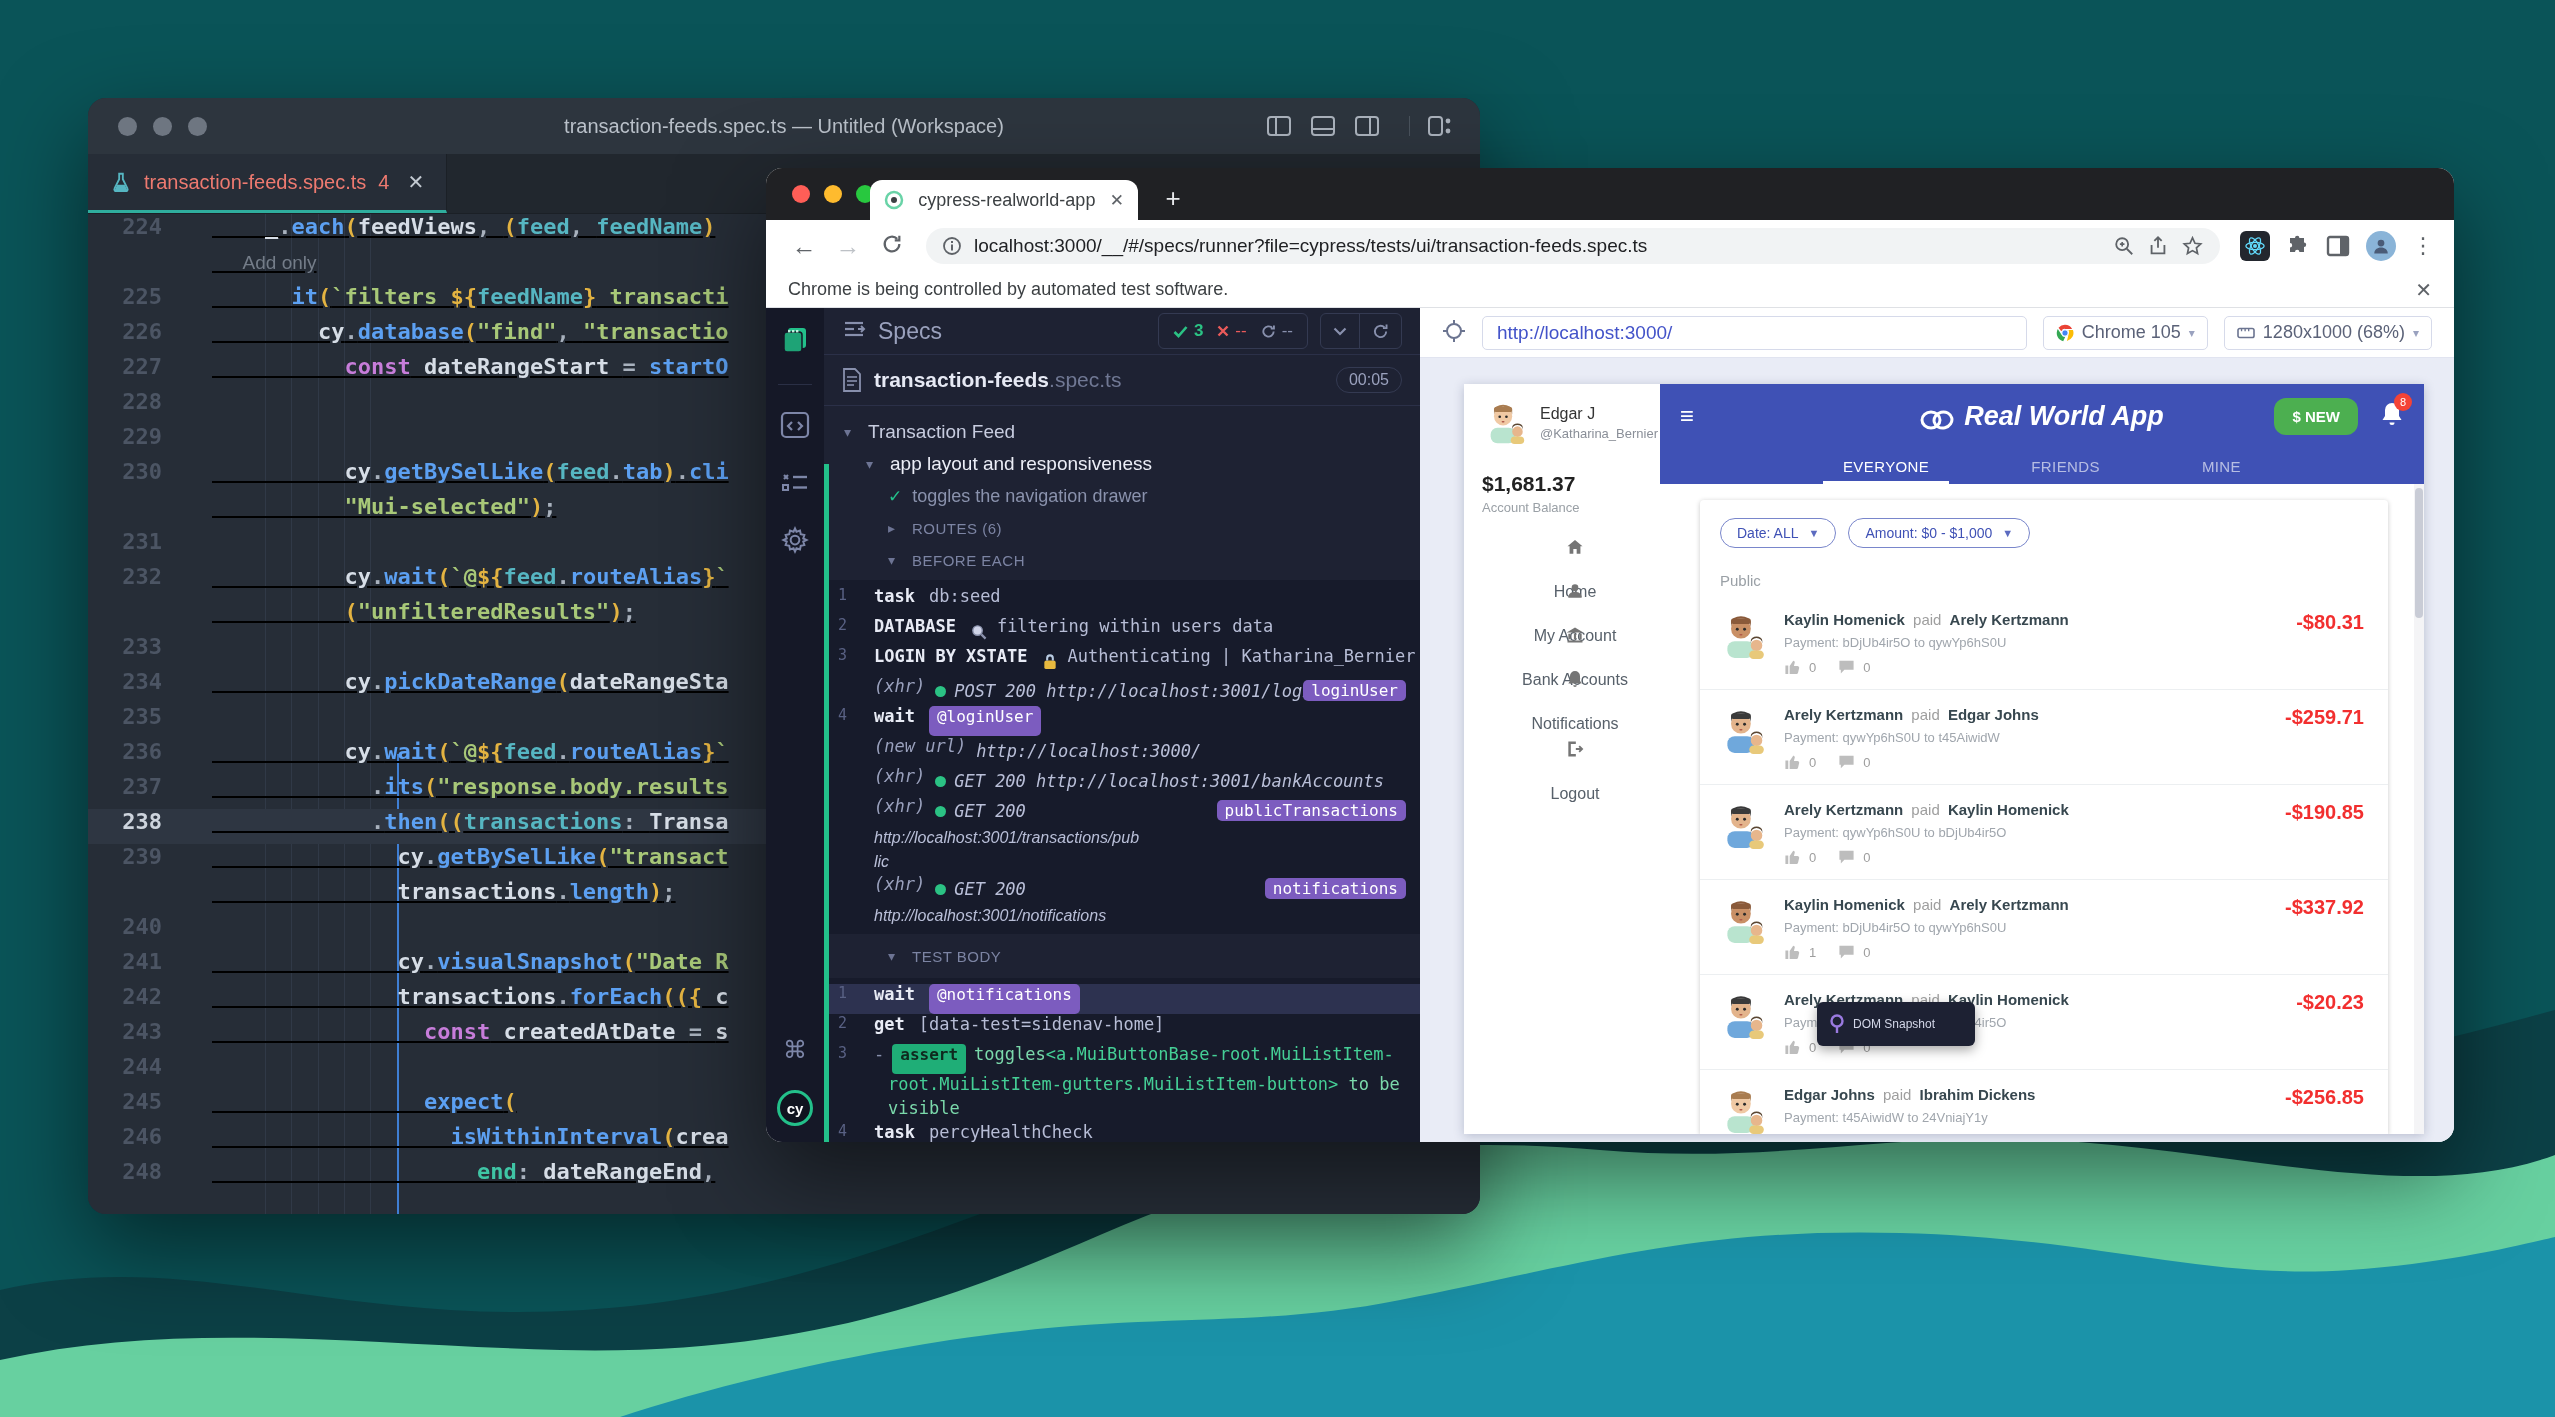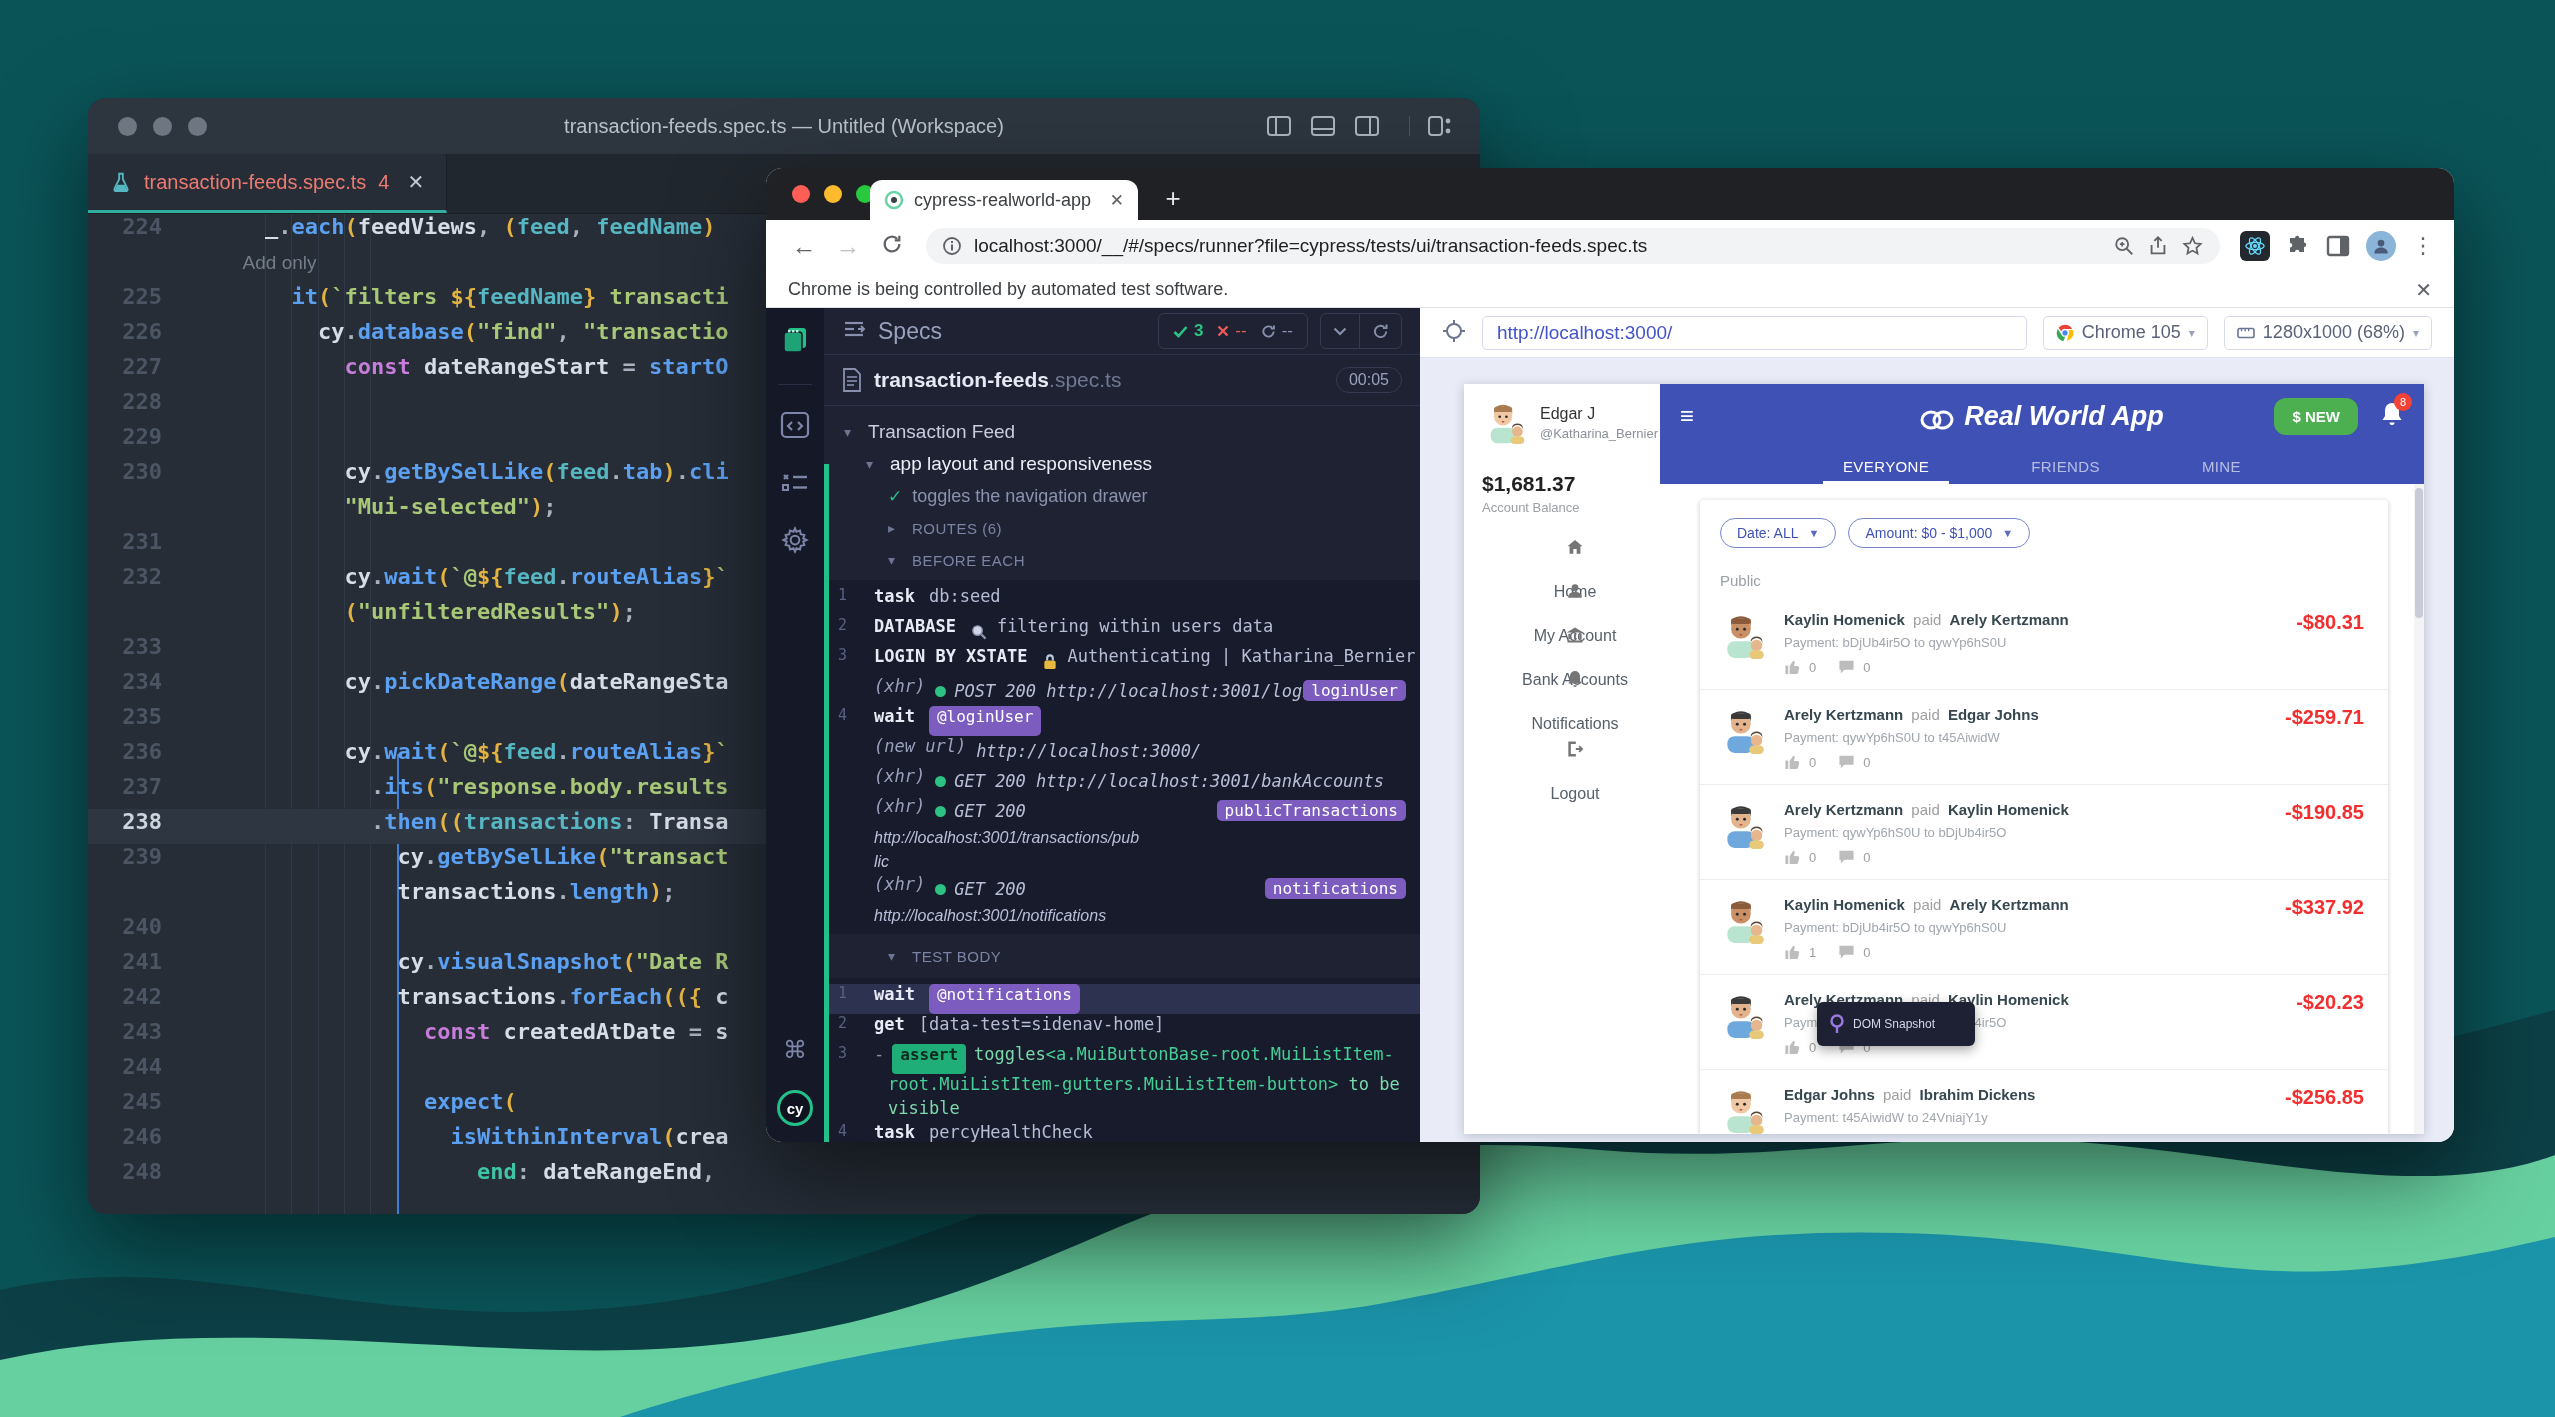--- a/index.html
+++ b/index.html
@@ -29,32 +29,32 @@
   .vsc-tab-close { color:#c3cad2; font-size:20px; margin-left:6px; }
   .vsc-actions { position:absolute; right:24px; top:0; bottom:0; display:flex; align-items:center; gap:22px; color:#9aa3ad; font-size:22px; }
   .vsc-actions svg { display:block; }
   .vsc-editor { position:relative; height:1000px; background:#262d37; }
   .guide { position:absolute; top:0; bottom:0; width:1px; background:#303947; }
   .guide.blue { width:2px; background:#3f7fd4; }
   .code-row { display:flex; height:35px; line-height:35px; white-space:pre; position:relative; }
   .code-row.hl { background:#2e3642; }
   .lnum { width:100px; padding-right:26px; text-align:right; color:#4c5564; font:700 22px "DejaVu Sans Mono",monospace; flex:none; }
   .code-row.hl .lnum { color:#cdd4dd; }
-  .ltext { font:700 22px "DejaVu Sans Mono",monospace; padding-left:24px; }
+  .ltext { font:700 22px "DejaVu Sans Mono",monospace; padding-left:24px;text-decoration:underline; }
   .hintline { font:400 19px "Liberation Sans",sans-serif; color:#747d89; }
   .tk-pln{color:#d6dde6} .tk-fn{color:#5ca0f2} .tk-kw{color:#c77dda} .tk-str{color:#a8c878}
   .tk-gold{color:#e3b341} .tk-pun{color:#a8b1bd} .tk-par{color:#56b6c2} .tk-prop{color:#5ca0f2} .tk-key{color:#3fc5a5}
 
   
   .chrome { left:766px; top:168px; width:1688px; height:974px; background:#fff; z-index:2; border-radius:16px; }
   .ch-tabstrip { height:52px; background:#202124; position:relative; }
   .ch-traffic { position:absolute; left:26px; top:17px; display:flex; gap:14px; }
   .dot.sm { width:18px; height:18px; }
   .dot.red{background:#ff5e57} .dot.yellow{background:#febb2e} .dot.green{background:#28c83f}
-  .ch-tab { position:absolute; left:104px; bottom:0; width:268px; height:40px; background:#fff; border-radius:12px 12px 0 0; display:flex; align-items:center; padding:0 14px; gap:10px; }
+  .ch-tab { position:absolute; left:104px; bottom:0; width:268px; height:40px; background:#fff; border-radius:12px 12px 0 0; display:flex; align-items:center; padding:0 14px; gap:10px;text-align:center; }
   .ch-tab-label { font-size:18px; color:#3c4043; flex:1; white-space:nowrap; overflow:hidden; }
   .ch-tab-close { color:#5f6368; font-size:17px; }
   .ch-newtab { position:absolute; left:392px; bottom:6px; color:#e8eaed; font-size:26px; width:30px; text-align:center; }
   .ch-toolbar { height:52px; background:#fff; display:flex; align-items:center; padding:0 20px; gap:8px; }
   .ch-nav { color:#5f6368; font-size:25px; width:36px; text-align:center; }
   .ch-nav.disabled { color:#bdc1c6; }
   .ch-urlbar { flex:1; height:36px; background:#f1f3f4; border-radius:18px; display:flex; align-items:center; padding:0 16px; gap:12px; margin:0 8px; }
   .ch-url { font-size:19px; color:#202124; flex:1; white-space:nowrap; overflow:hidden; }
   .ch-urlbar svg, .ch-right svg { display:block; }
   .ch-right { display:flex; align-items:center; gap:16px; margin-left:4px; }

